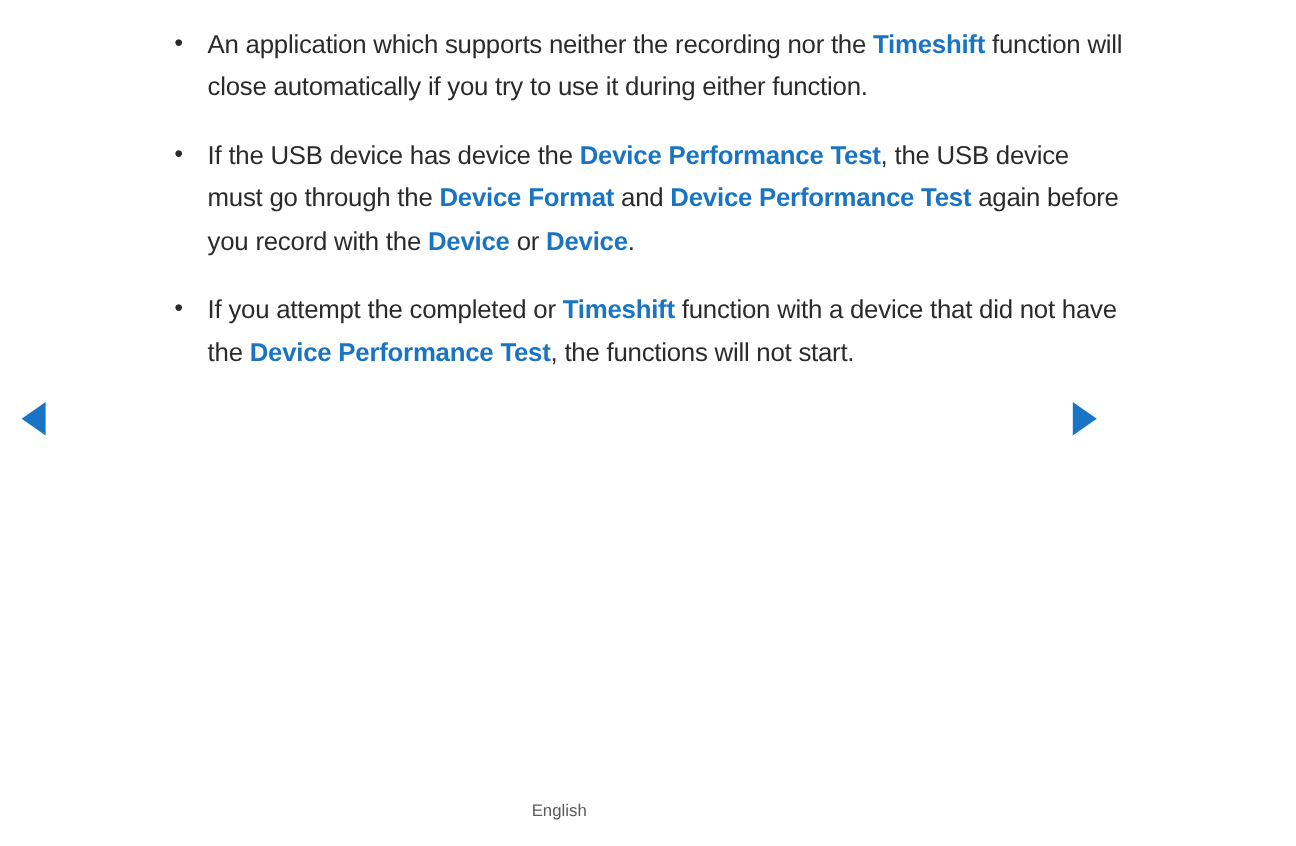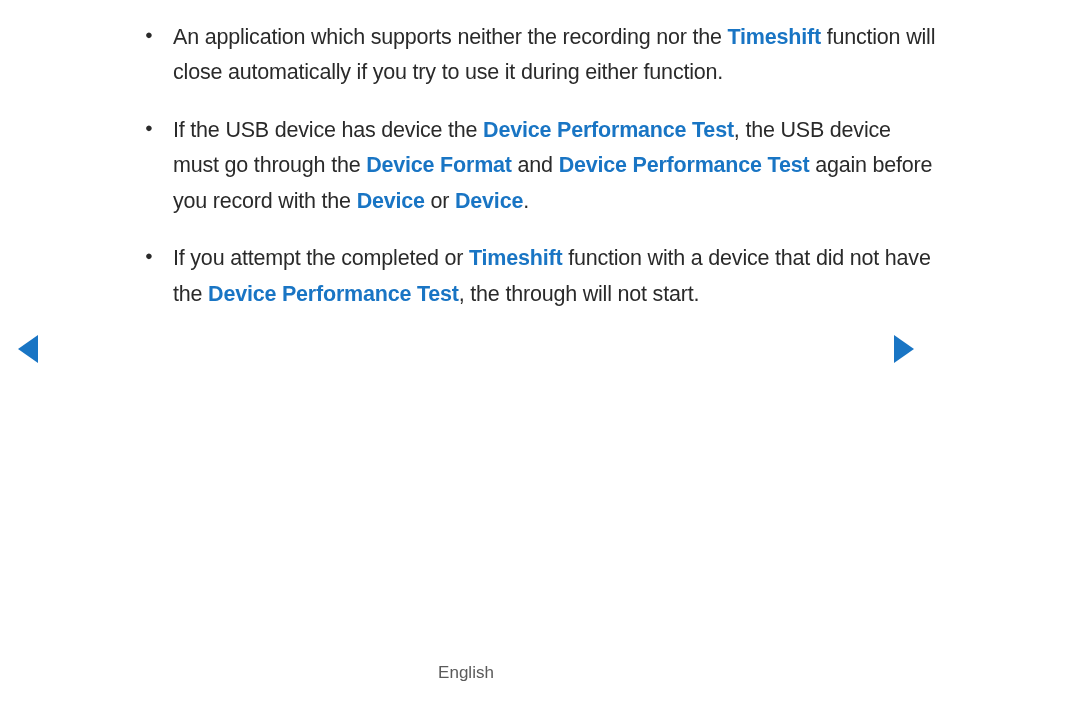--- a/index.html
+++ b/index.html
@@ -56,34 +56,34 @@
     right: 18px;
     border-top: 14px solid transparent;
     border-bottom: 14px solid transparent;
     border-left: 20px solid #1975c4;
   }
   .footer-lang {
     position: absolute;
     bottom: 22px;
     width: 100%;
     text-align: center;
-    font-size: 17px;
+    font-size: 14px;
     color: #5a5a5a;
   }
 </style>
 </head>
 <body>
 
 <div class="page">
 
   <div class="nav-arrow nav-left"></div>
   <div class="nav-arrow nav-right"></div>
 
   <div class="content">
     <ul class="bullets">
         <li><span>An application which supports neither the recording nor the </span><span class="hl">Timeshift</span><span> function will close automatically if you try to use it during either function.</span></li>
         <li><span>If the USB device has device the </span><span class="hl">Device Performance Test</span><span>, the USB device must go through the </span><span class="hl">Device Format</span><span> and </span><span class="hl">Device Performance Test</span><span> again before you record with the </span><span class="hl">Device</span><span> or </span><span class="hl">Device</span><span>.</span></li>
-        <li><span>If you attempt the completed or </span><span class="hl">Timeshift</span><span> function with a device that did not have the </span><span class="hl">Device Performance Test</span><span>, the through will not start.</span></li>
+        <li><span>If you attempt the completed or </span><span class="hl">Timeshift</span><span> function with a device that did not have the </span><span class="hl">Device Performance Test</span><span>, the functions will not start.</span></li>
       </ul>
   </div>
 
   <div class="footer-lang">English</div>
 </div>
 
 </body></html>

